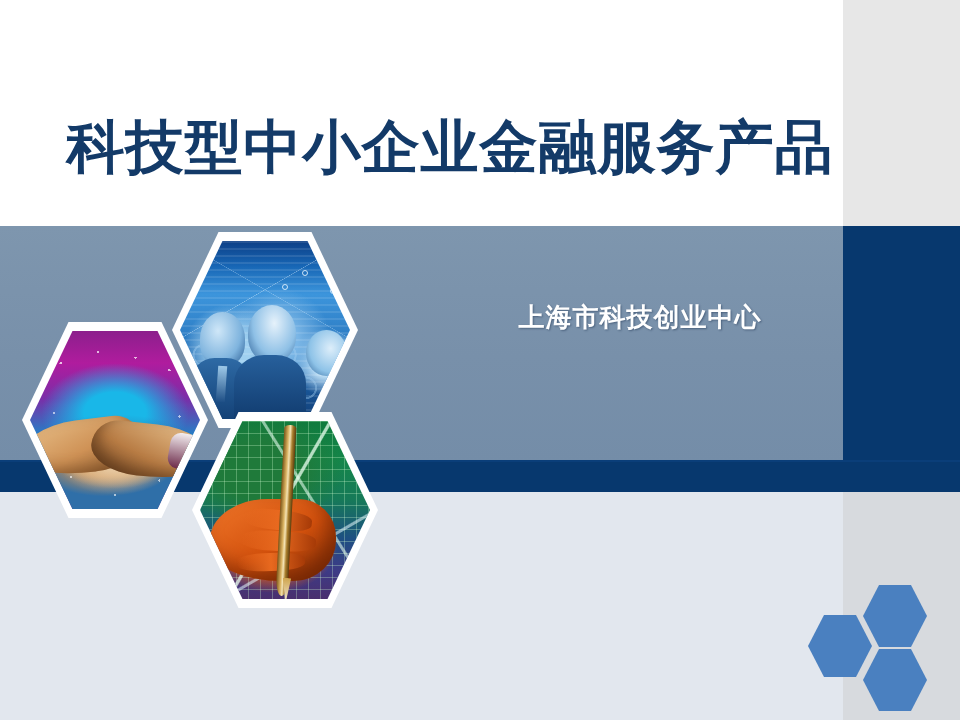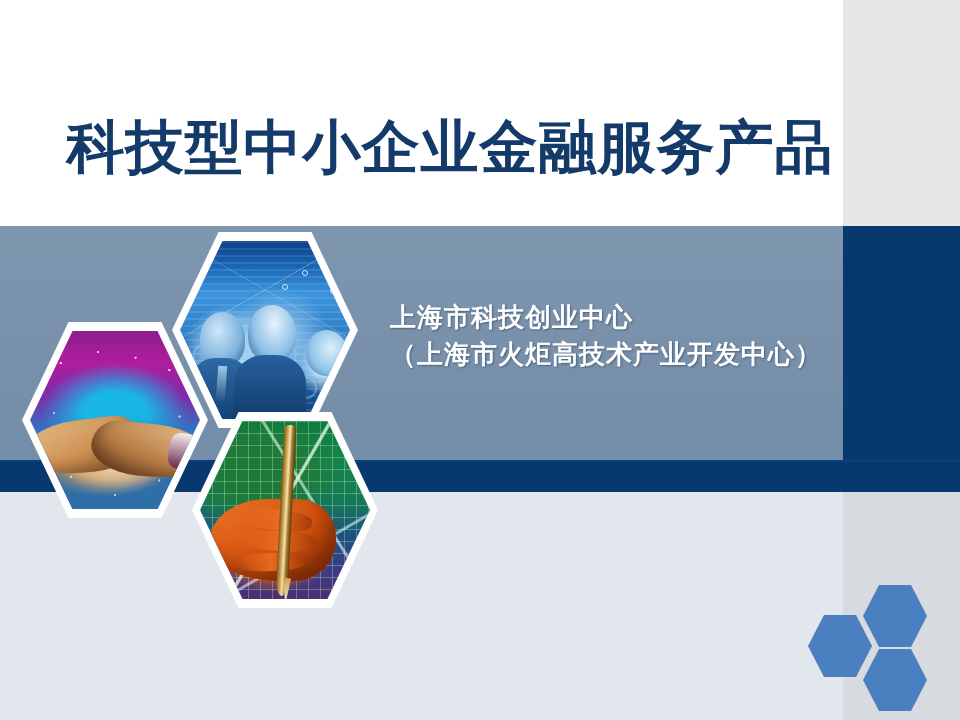--- a/index.html
+++ b/index.html
@@ -33,21 +33,21 @@
     letter-spacing:1px;
     color:#133a68;
     font-family:"Liberation Serif","DejaVu Serif",serif;
     text-shadow:1px 1px 0 rgba(255,255,255,.5);
     white-space:nowrap;
   }
 
   
   .subtitle{
     position:absolute;left:390px;top:300px;width:500px;
-    color:#ffffff;
+    text-align:center;color:#ffffff;
     font-size:26px;line-height:1.42;
     font-weight:700;
     font-family:"Liberation Serif","DejaVu Serif",serif;
     text-shadow:1px 1px 2px rgba(20,40,70,.45);
     letter-spacing:1px;
   }
   .subtitle div{white-space:nowrap;}
 
   
   .hex{
@@ -236,21 +236,20 @@
   <div class="band-navy-hair"></div>
   <div class="band-navy"></div>
 
   <div class="band-bottom"></div>
   <div class="band-bottom-right"></div>
 
   <div class="title">科技型中小企业金融服务产品</div>
 
   <div class="subtitle">
     <div>上海市科技创业中心</div>
-    <div>（上海市火炬高技术产业开发中心）</div>
   </div>
 
   <div class="hex-frame" id="hex-people-frame"></div>
   <div class="hex" id="hex-people">
     <div class="net">
       <span class="node" style="left:72%;top:30%;"></span>
       <span class="node" style="left:84%;top:22%;"></span>
       <span class="node" style="left:60%;top:44%;"></span>
       <span class="node" style="left:88%;top:48%;"></span>
     </div>

